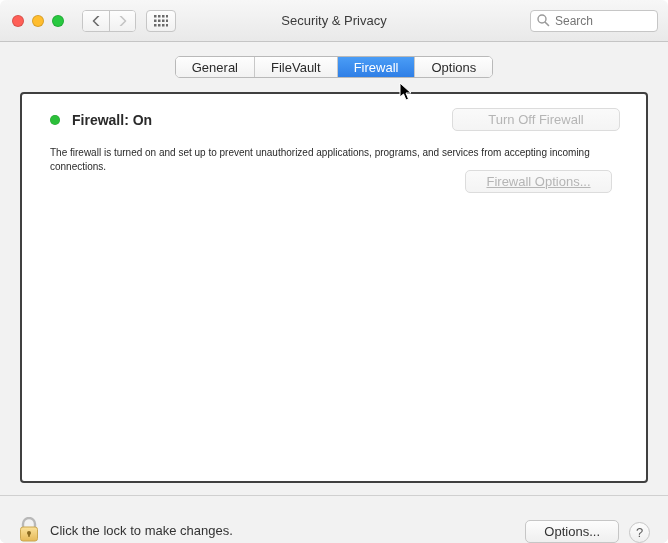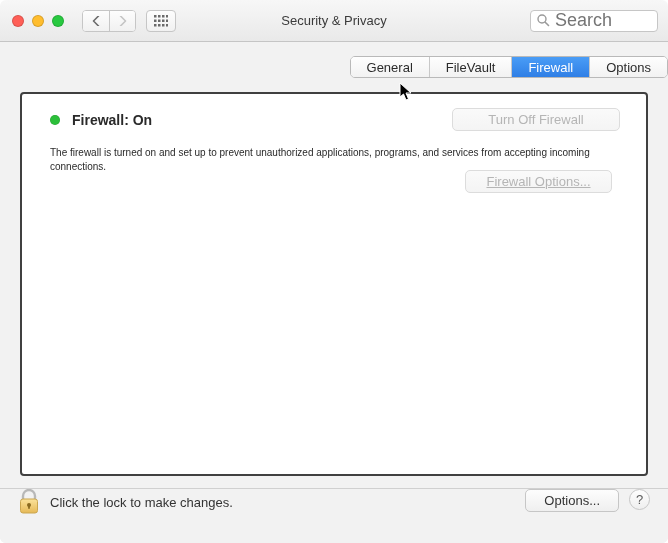--- a/index.html
+++ b/index.html
@@ -69,41 +69,41 @@
     margin-left: auto;
     position: relative;
   }
   .searchwrap input {
     width: 128px;
     height: 22px;
     border: 1px solid #c6c6c6;
     border-radius: 4px;
     background: #fff;
     padding: 0 8px 0 24px;
-    font-size: 18px;
+    font-size: 12px;
     color: #333;
     outline: none;
   }
   .searchwrap .mag {
     position: absolute;
     left: 6px; top: 3px;
     color: #8d8d8d;
   }
 
   
   .shell {
     background: #f2f2f2;
     height: calc(543px - 42px);
     display:flex; flex-direction:column;
     border-radius: 0 0 6px 6px;
   }
 
   
   .tabbar {
-    display:flex; justify-content:flex-end;
+    display:flex; justify-content:center;
     padding-top: 14px;
   }
   .tabs {
     display:flex;
     border: 1px solid #b9b9b9;
     border-radius: 5px;
     overflow:hidden;
     background:#fff;
     height: 22px;
   }
@@ -171,23 +171,23 @@
   .fopts {
     position:absolute;
     right:34px; top:76px;
     width:147px;
     text-decoration:underline;
   }
 
   
   .footer {
     border-top: 1px solid #d0d0d0;
-    height: 55px;
+    height: 48px;
     display:flex;
-    align-items:flex-start;
+    align-items:flex-end;
     padding: 0 18px;
     background:#f2f2f2;
     border-radius: 0 0 6px 6px;
   }
   .lockwrap {
     display:flex; align-items:center; gap:10px;
   }
   .lockwrap svg { display:block; }
   .lock-text { font-size:13px; color:#333; }
   .footer .mac-btn { margin-left:auto; }

